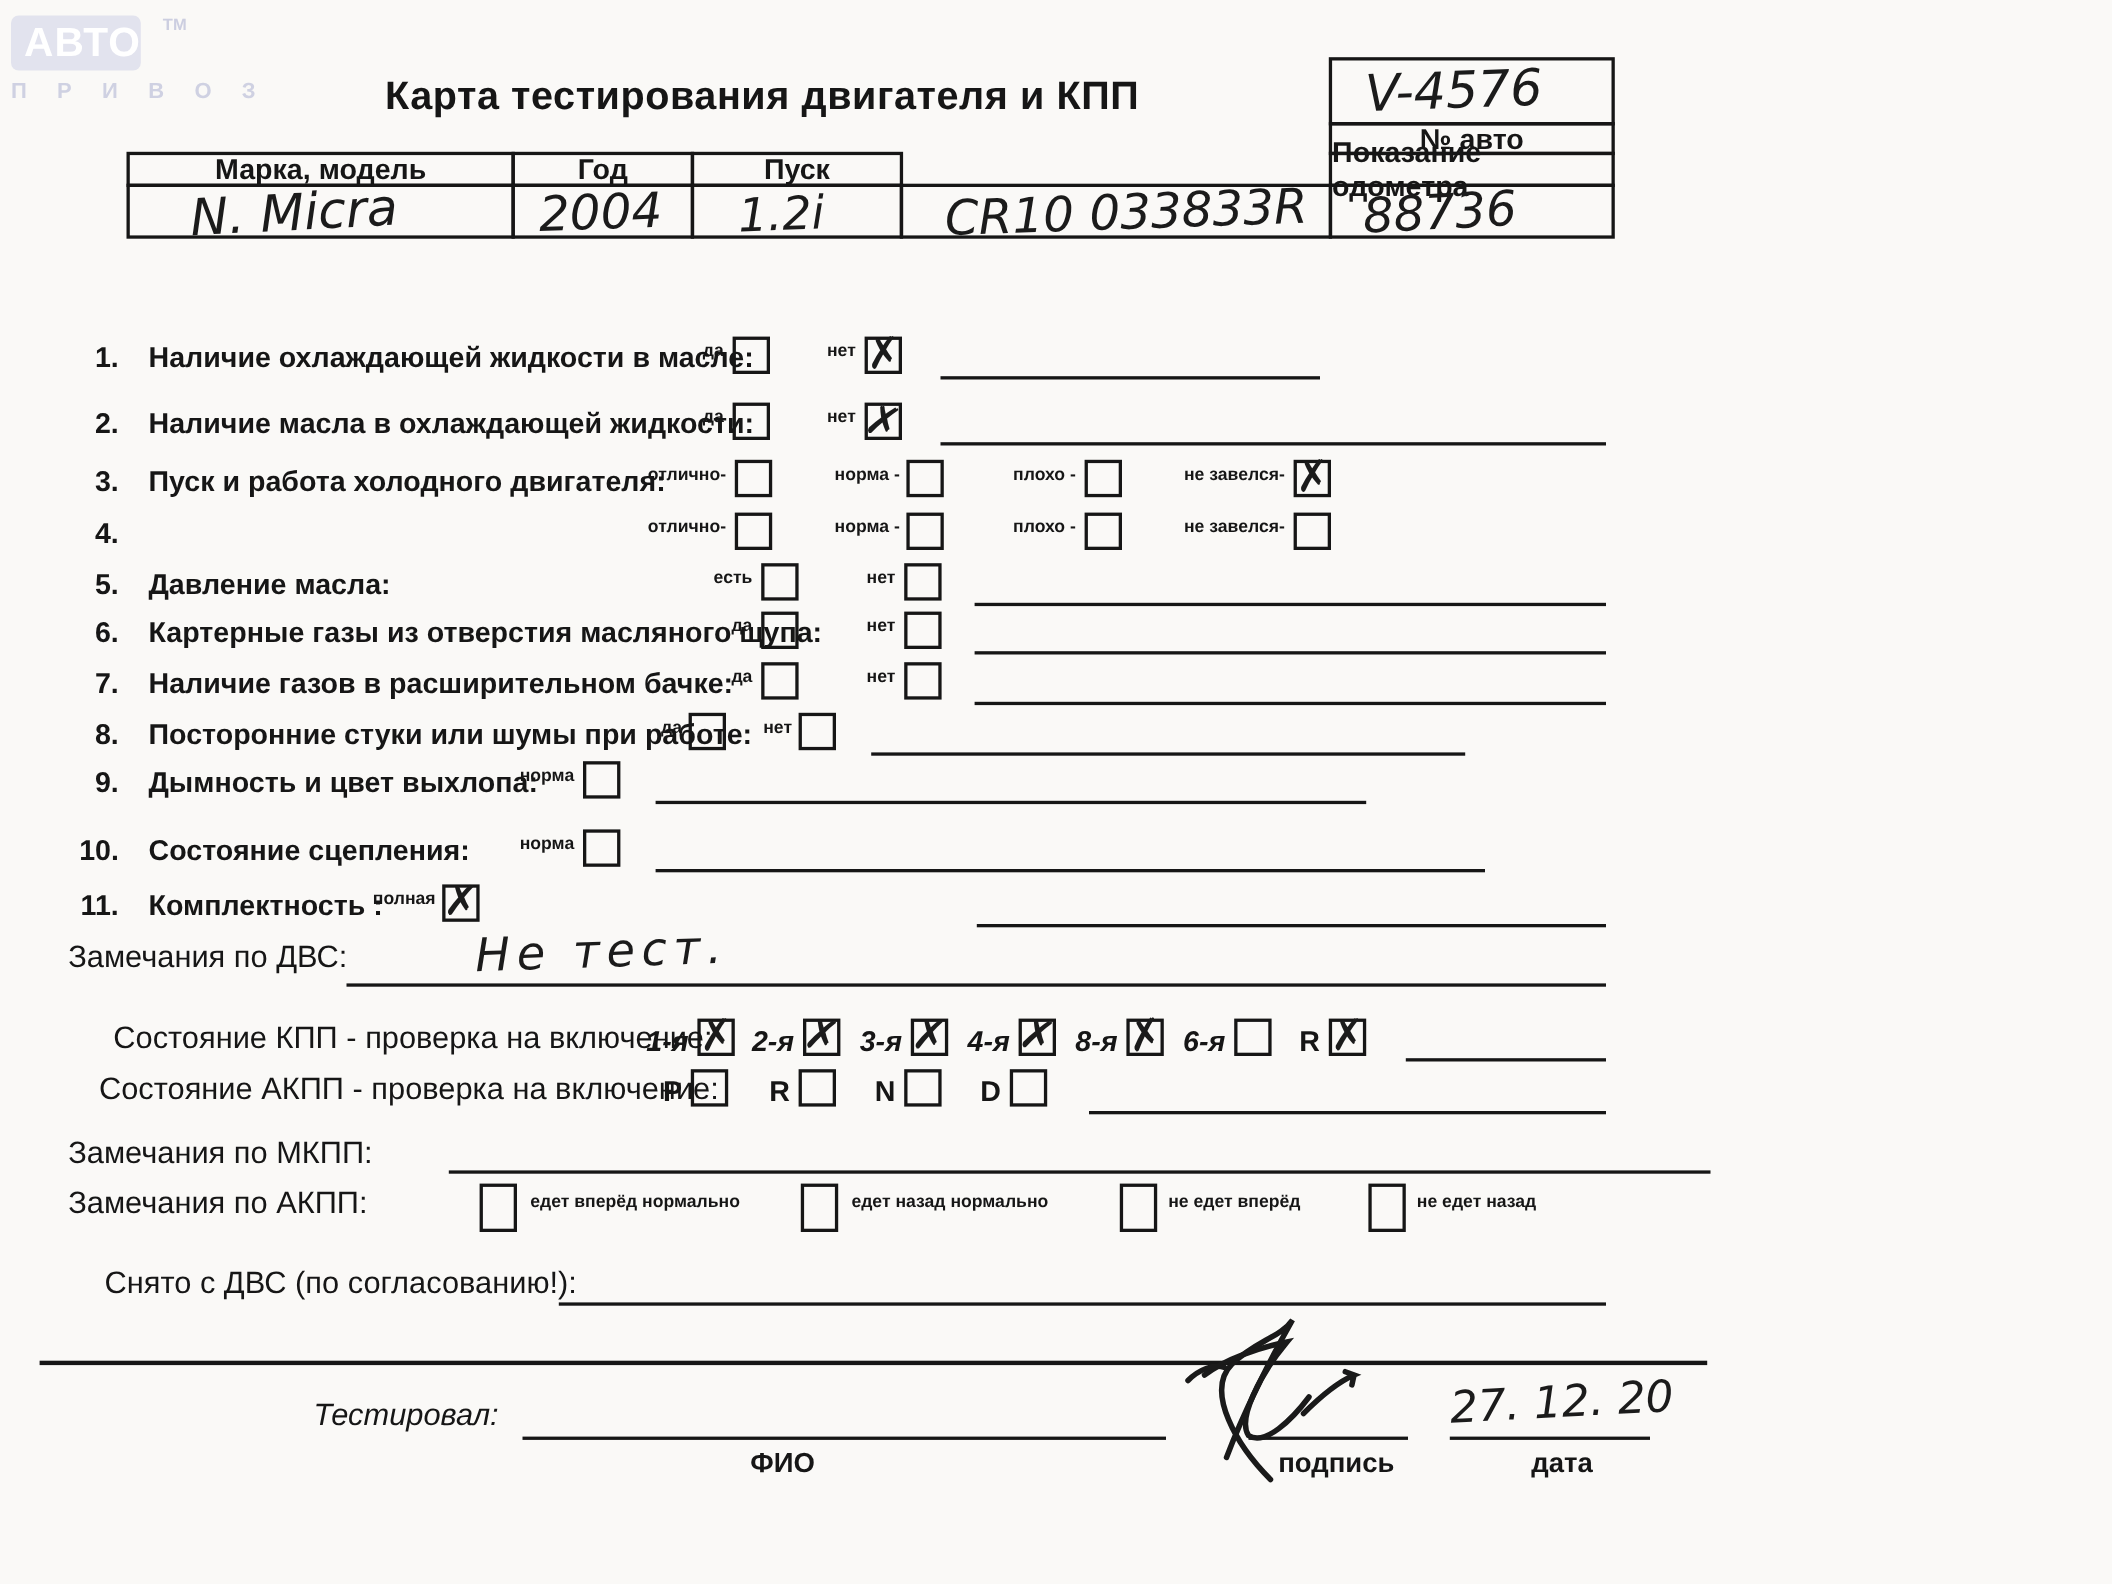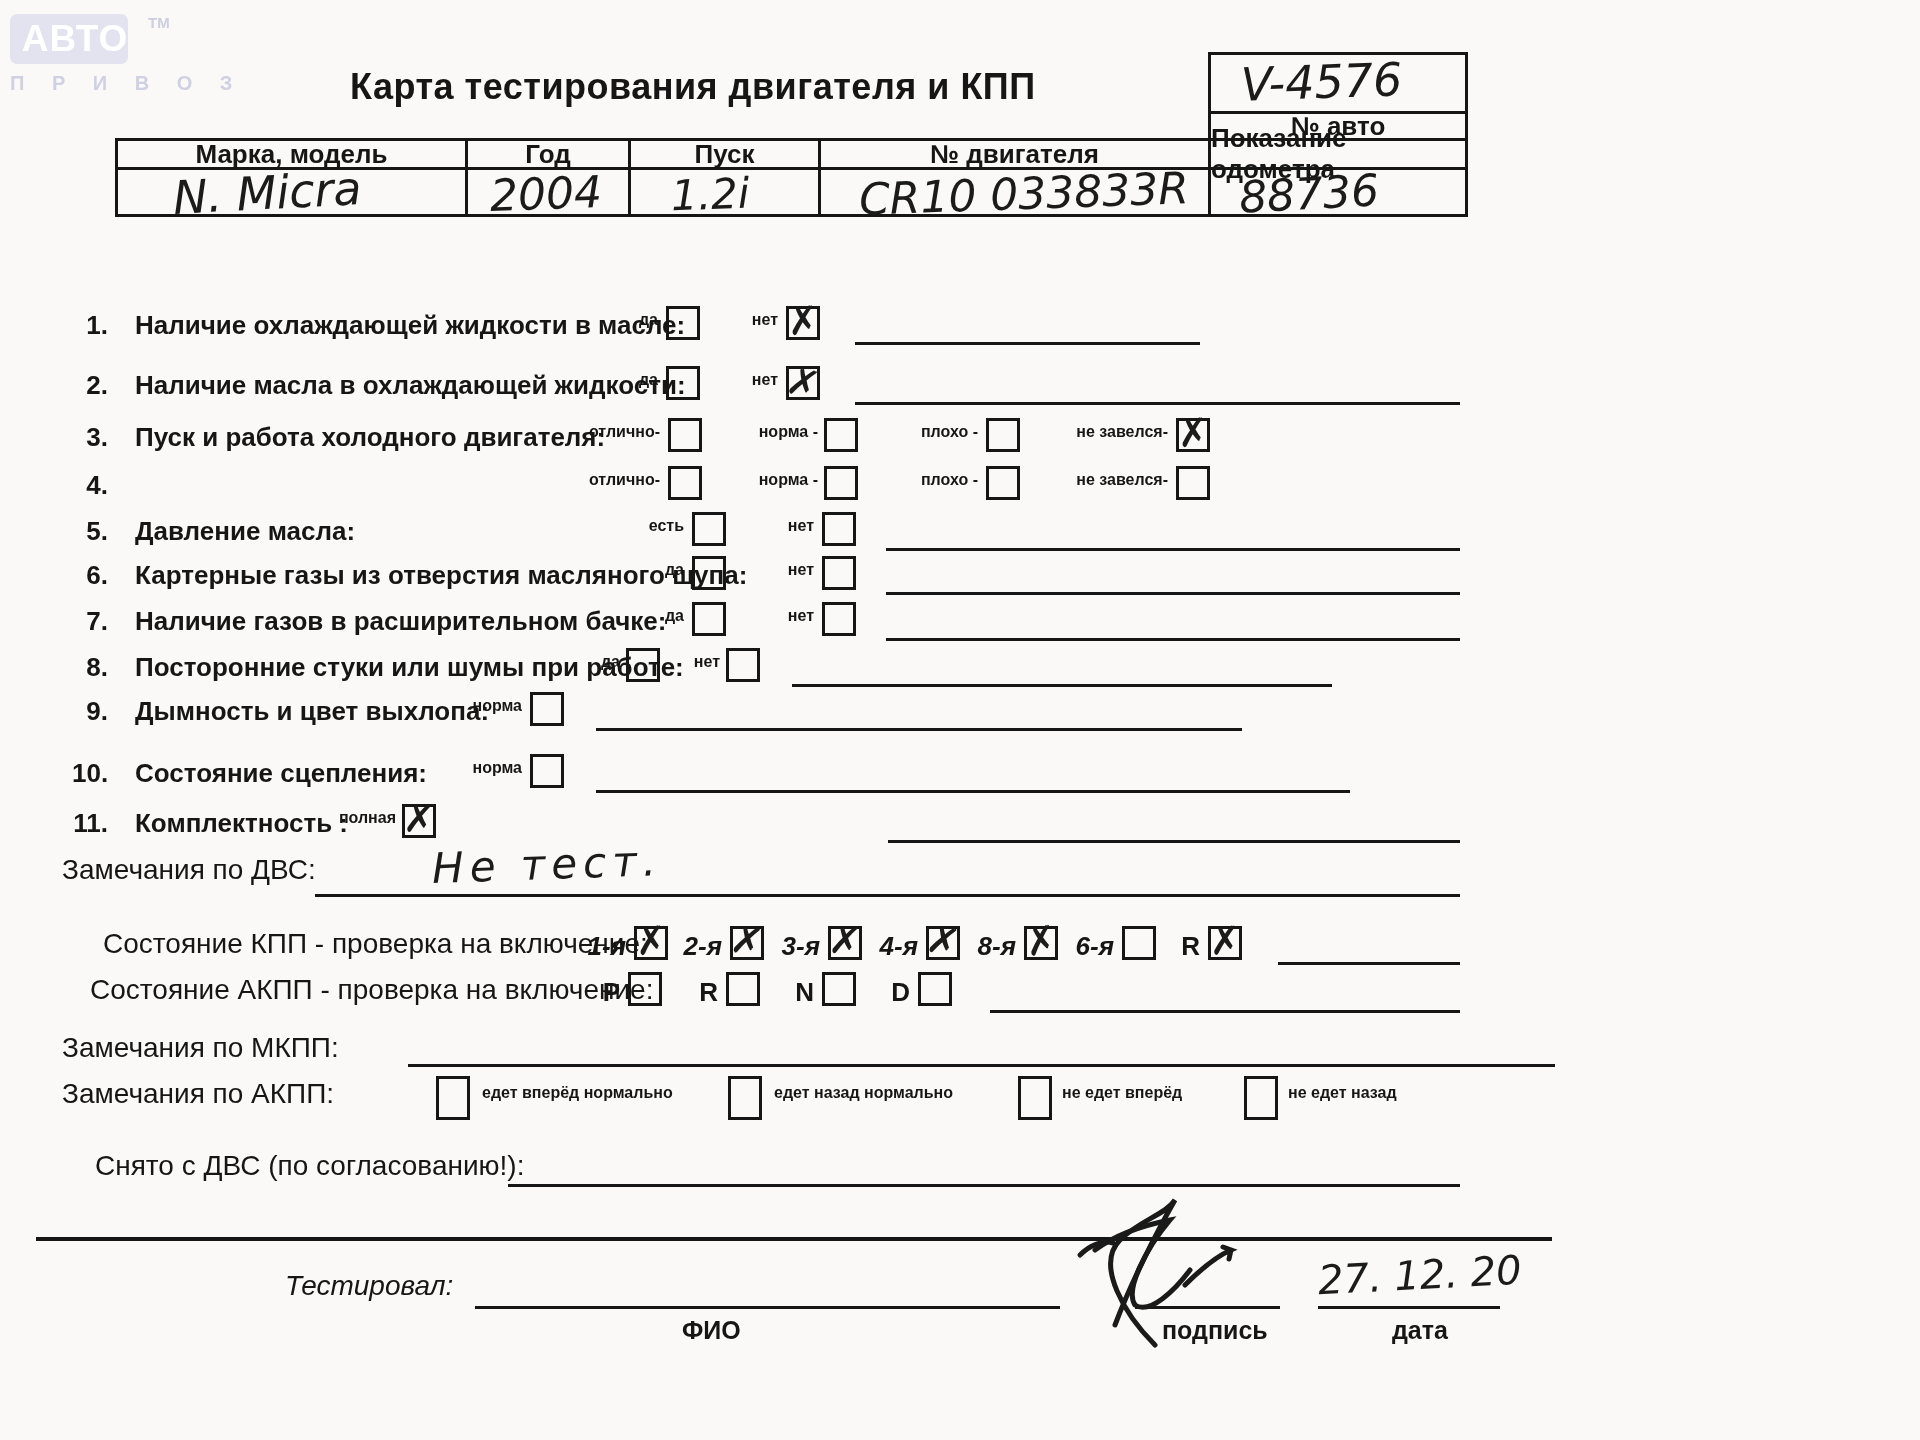--- a/index.html
+++ b/index.html
@@ -63,21 +63,20 @@
   <div class="cell" style="left:1208px;top:52px;width:260px;height:62px;">
     <span class="hand hv" style="left:30px;top:0px;font-size:46px;transform:rotate(-2deg);">V-4576</span>
   </div>
   <div class="cell hd" style="left:1208px;top:111px;width:260px;height:30px;">
     <span>№ авто</span>
   </div>
 
   <div class="cell hd" style="left:115px;top:138px;width:353px;height:32px;">Марка, модель</div>
   <div class="cell hd" style="left:465px;top:138px;width:166px;height:32px;">Год</div>
   <div class="cell hd" style="left:628px;top:138px;width:193px;height:32px;">Пуск</div>
-  <div class="cell hd" style="left:818px;top:138px;width:393px;height:32px;">№ двигателя</div>
   <div class="cell hd" style="left:1208px;top:138px;width:260px;height:32px;">Показание одометра</div>
 
   <div class="cell" style="left:115px;top:167px;width:353px;height:50px;">
     <span class="hand hv" style="left:55px;top:-4px;font-size:46px;transform:rotate(-3deg);">N. Micra</span>
   </div>
   <div class="cell" style="left:465px;top:167px;width:166px;height:50px;">
     <span class="hand hv" style="left:22px;top:-2px;font-size:44px;transform:rotate(-2deg);">2004</span>
   </div>
   <div class="cell" style="left:628px;top:167px;width:193px;height:50px;">
     <span class="hand hv" style="left:40px;top:0px;font-size:42px;transform:rotate(-2deg);">1.2i</span>

